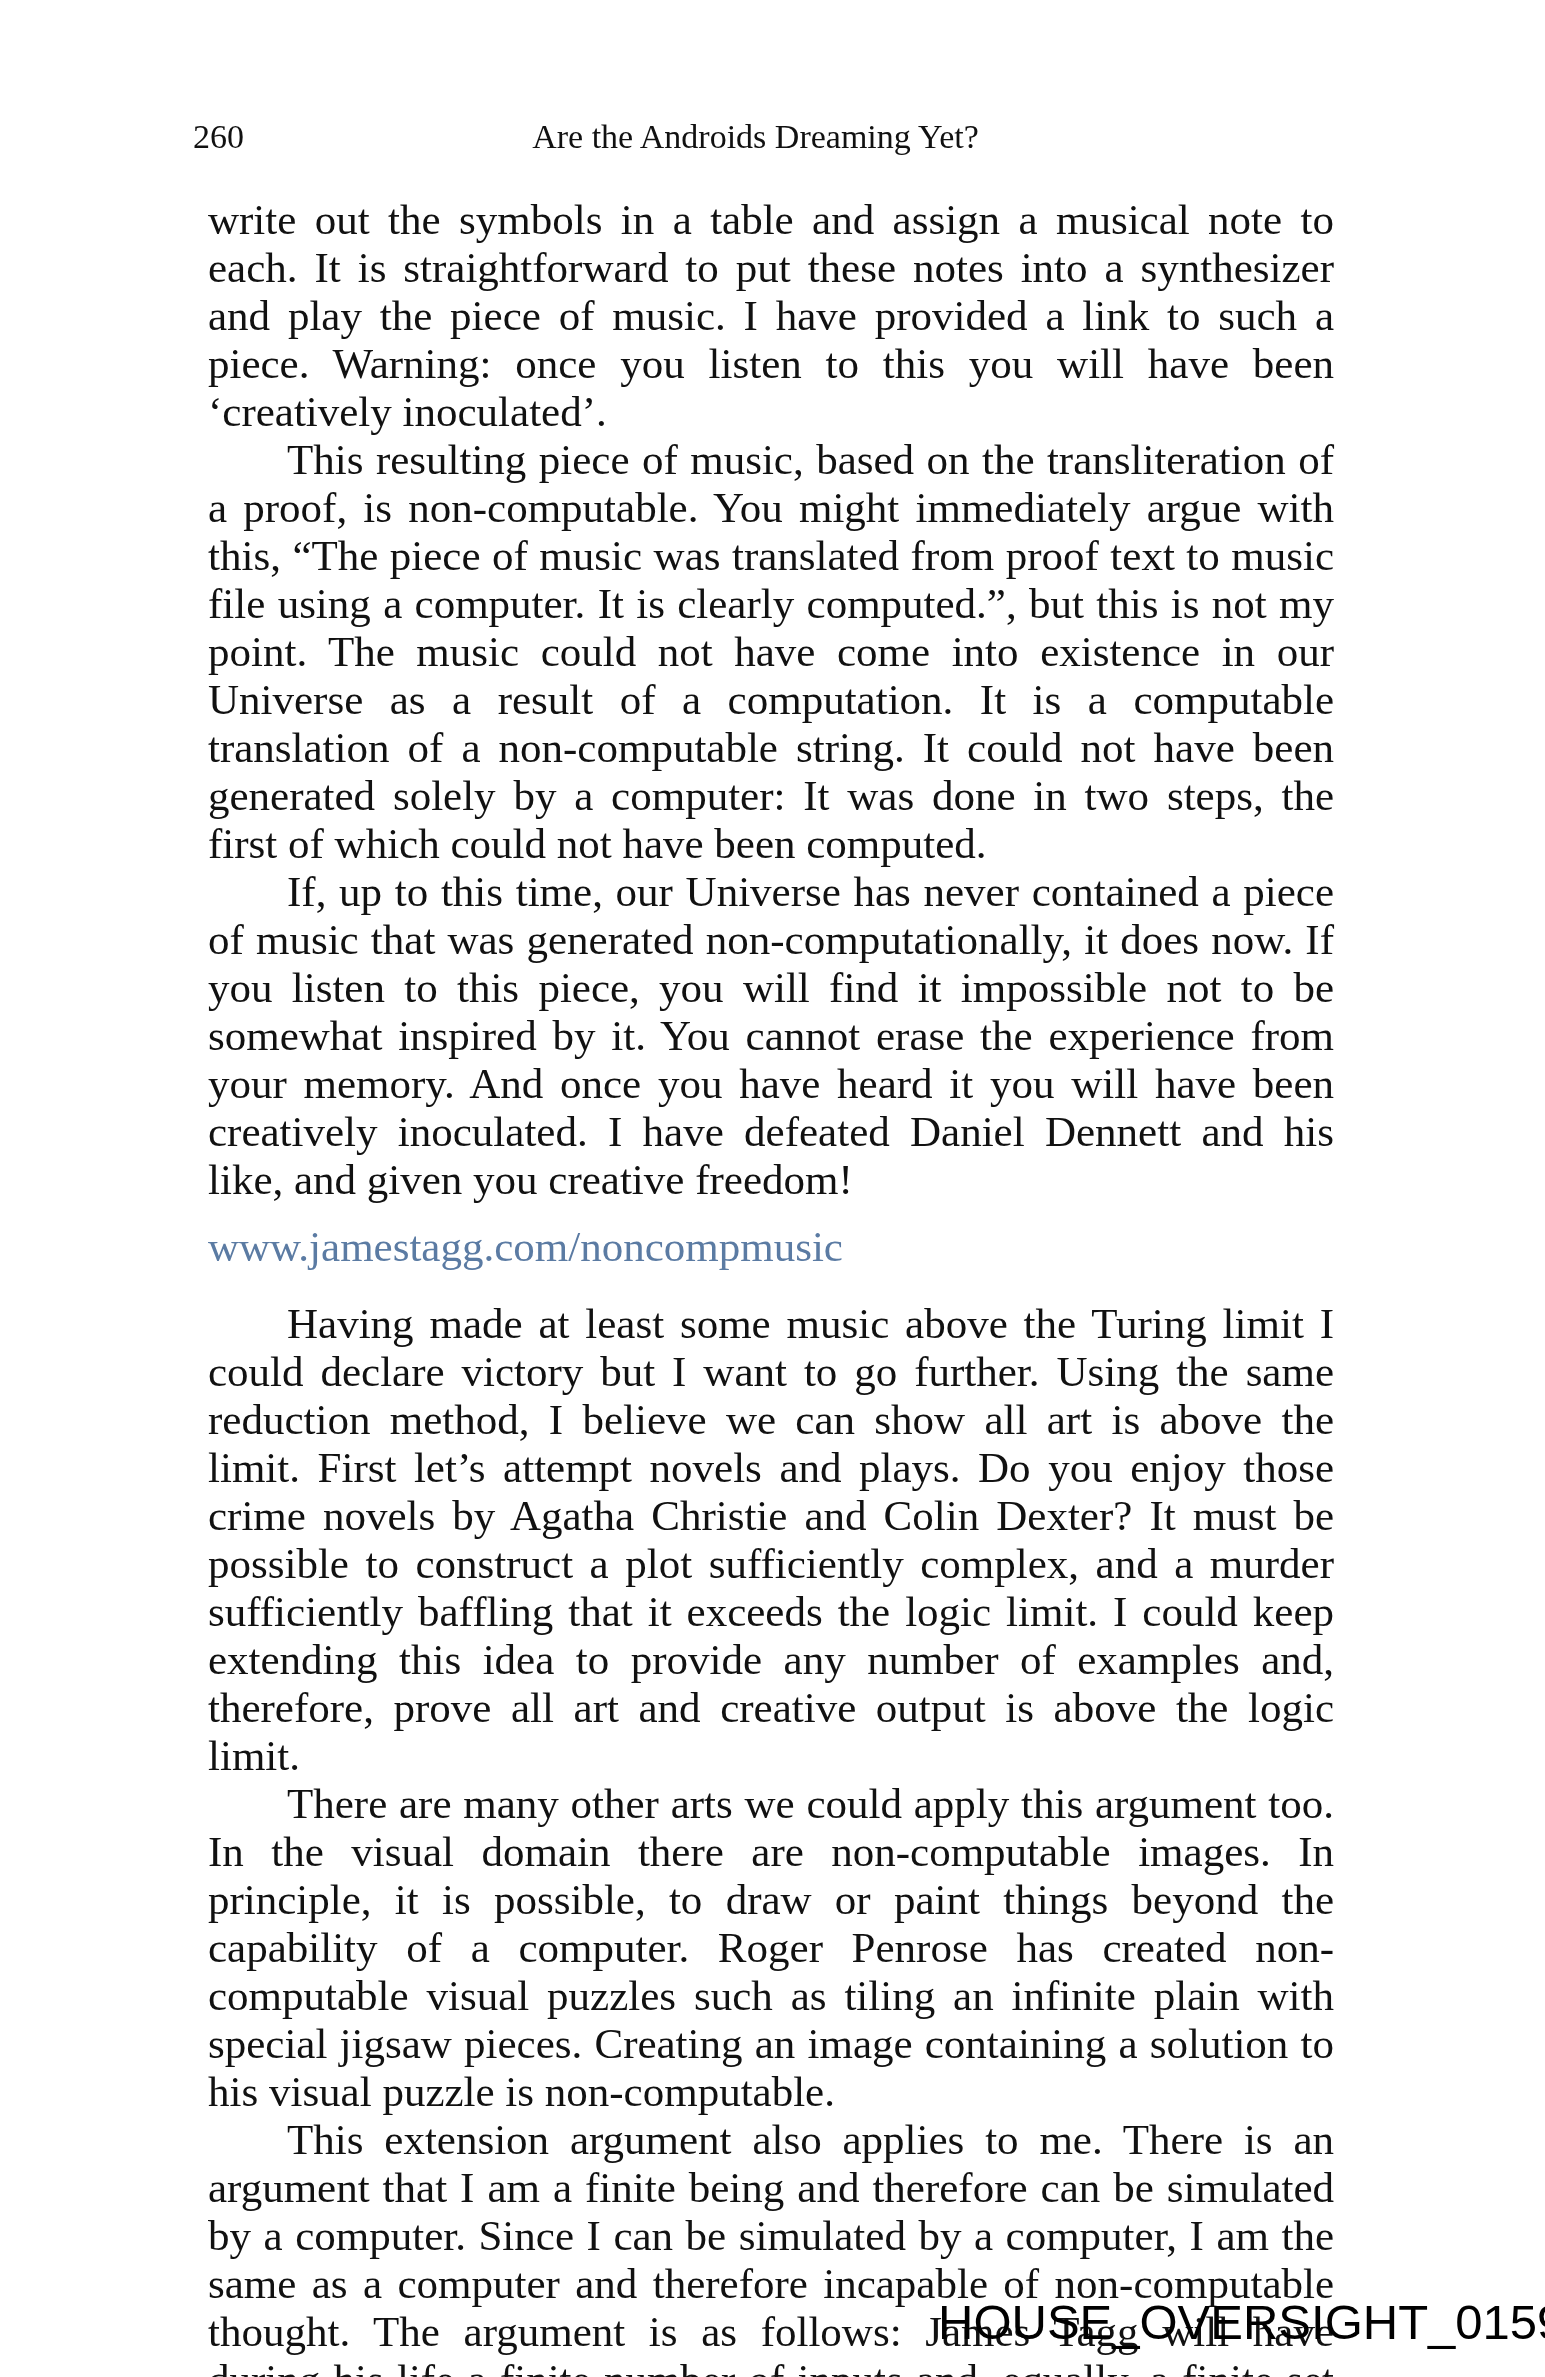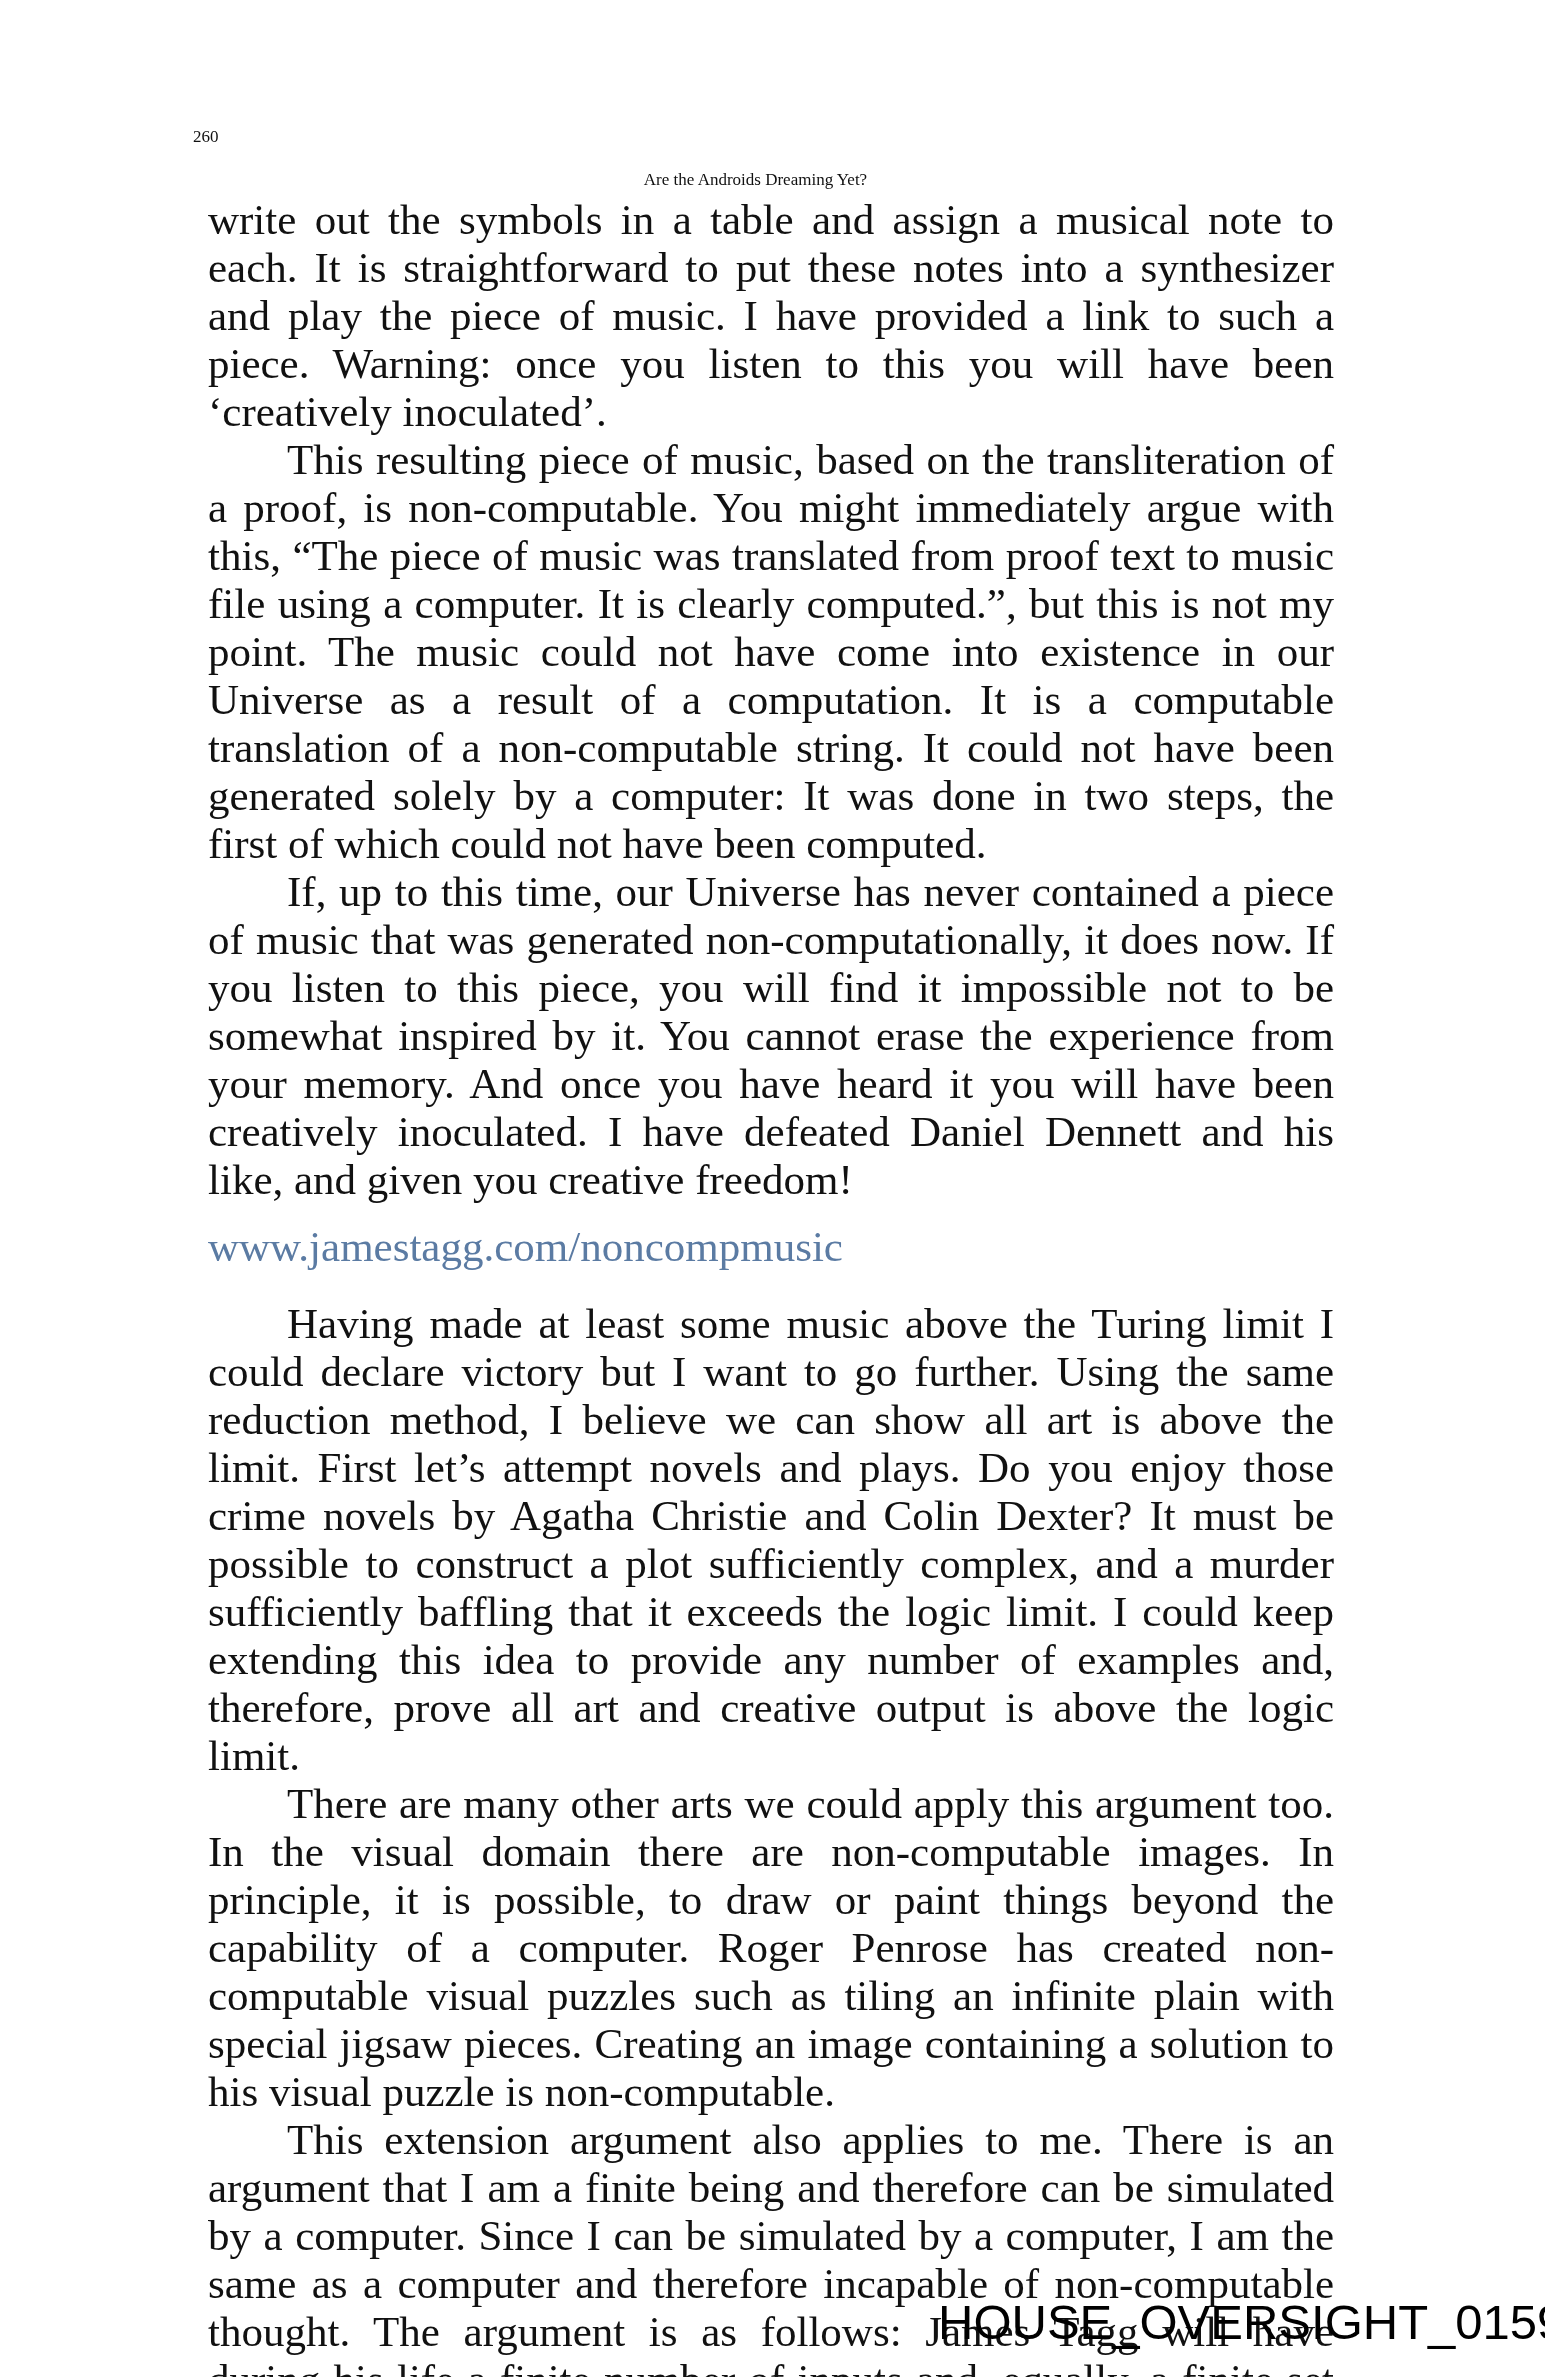--- a/index.html
+++ b/index.html
@@ -14,35 +14,34 @@
       overflow: hidden;
       color: #111111;
     }
     .running-head {
       position: absolute;
       top: 120px;
       left: 193px;
       width: 1125px;
       height: 34px;
       font-family: "Liberation Serif", "DejaVu Serif", serif;
-      font-size: 17px;
+      font-size: 34px;
       line-height: 34px;
     }
     .page-number {
       position: absolute;
       left: 0;
       top: 0;
     }
     .book-title {
       position: absolute;
       left: 0;
       right: 0;
       top: 0;
       text-align: center;
-      margin-top: 43px;
     }
     .body-text {
       position: absolute;
       top: 196px;
       left: 208px;
       width: 1126px;
       font-family: "Liberation Serif", "DejaVu Serif", serif;
       font-size: 43px;
       line-height: 48px;
       text-align: justify;

